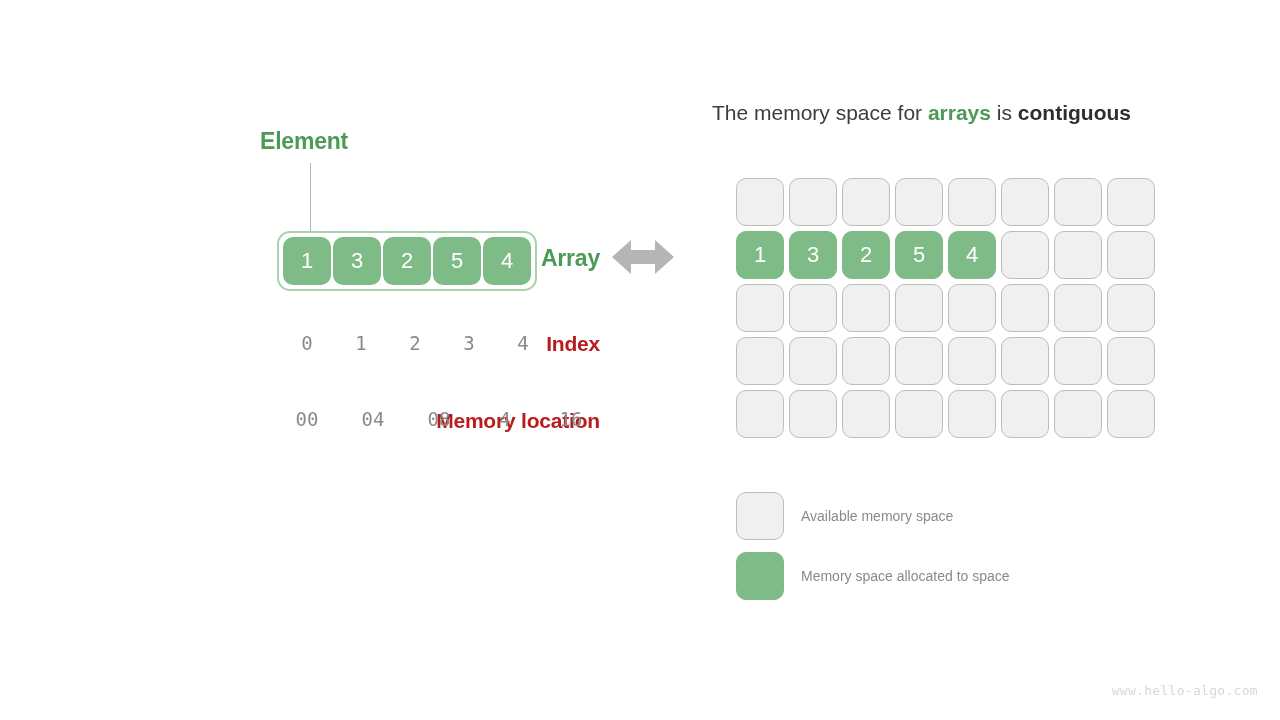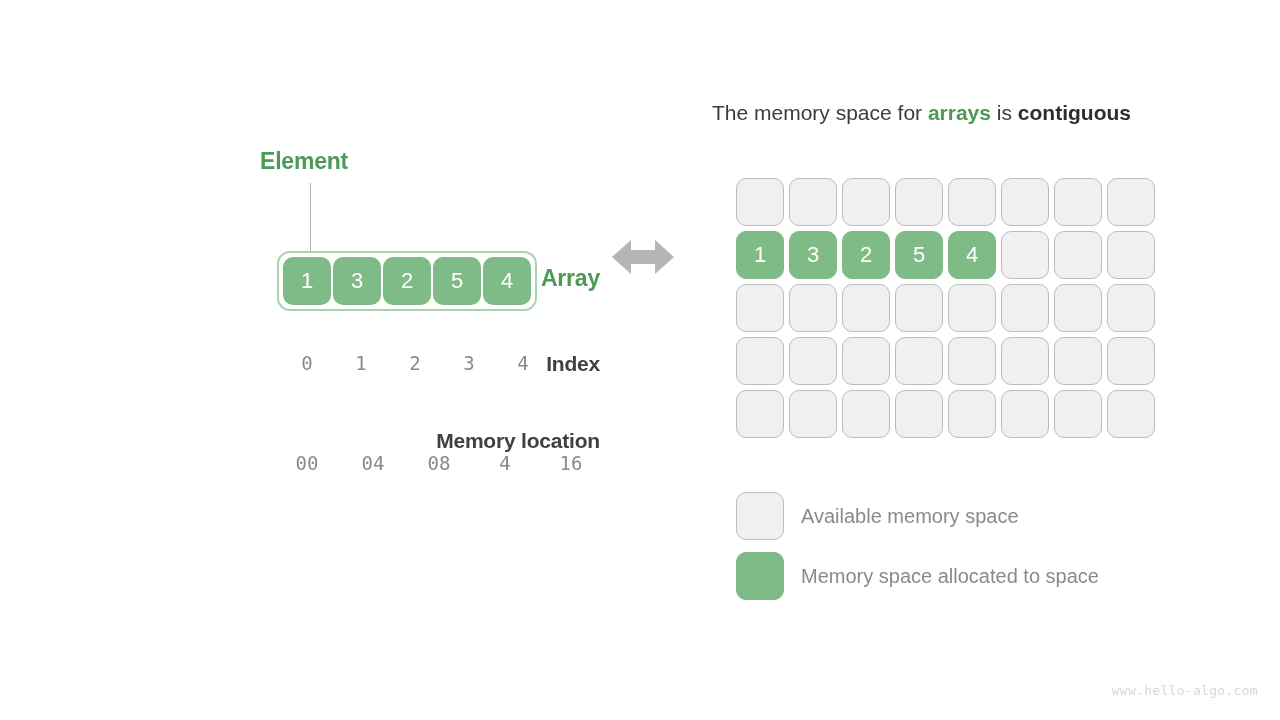--- a/index.html
+++ b/index.html
@@ -16,21 +16,20 @@
     -webkit-font-smoothing: antialiased;
   }
 
   
   #left-panel {
     position: absolute;
     left: 0;
     top: 0;
     width: 600px;
     height: 606px;
-    margin-top: 20px;
   }
 
   #element-callout {
     position: absolute;
     left: 260px;
     top: 128px;
     font-size: 23px;
     font-weight: bold;
     color: #4c9a56;
     letter-spacing: -0.2px;
@@ -55,21 +54,21 @@
     color: #4c9a56;
     letter-spacing: -0.2px;
   }
   #index-label, #memloc-label {
     position: absolute;
     right: 0;
     width: 290px;
     text-align: right;
     font-size: 21px;
     font-weight: bold;
-    color: #404040;
+    color: #b91c1c;
     letter-spacing: -0.2px;
   }
   #index-label { top: 332px; }
   #memloc-label { top: 409px; }
 
   
   #array-container {
     position: absolute;
     left: 277px;
     top: 231px;
@@ -95,21 +94,21 @@
   }
 
   
   .value-row {
     position: absolute;
     left: 281px;
     display: flex;
     gap: 2px;
   }
   #index-row { top: 332px; }
-  #memloc-row { top: 432px; gap: 14px; }
+  #memloc-row { top: 408px; gap: 14px; }
   .value-cell {
     width: 52px;
     text-align: center;
     font-family: "DejaVu Sans Mono", monospace;
     font-size: 19px;
     color: #8a8a8a;
   }
 
   
   #double-arrow {
@@ -196,21 +195,21 @@
   }
   .legend-swatch.available {
     background: #f0f0f0;
     border: 1.5px solid #bdbdbd;
   }
   .legend-swatch.allocated {
     background: #7fbb87;
     border: 1.5px solid #7fbb87;
   }
   .legend-text {
-    font-size: 20px;
+    font-size: 14px;
     color: #8a8a8a;
   }
 
   
   #watermark {
     position: absolute;
     right: 22px;
     bottom: 22px;
     font-family: "DejaVu Sans Mono", monospace;
     font-size: 13px;

